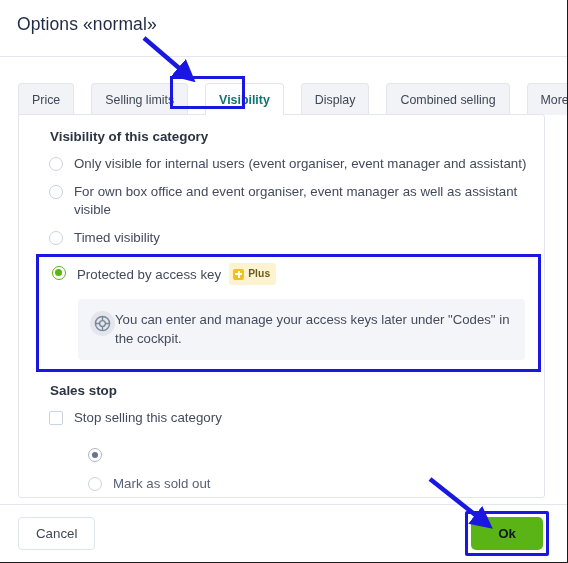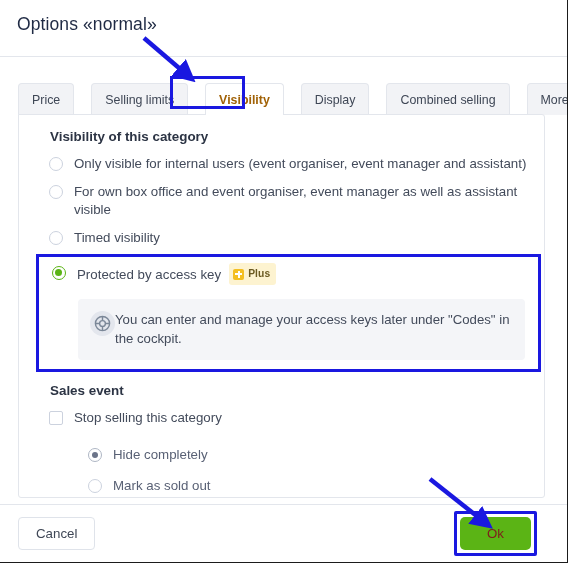--- a/index.html
+++ b/index.html
@@ -61,21 +61,21 @@
     color: #3f4756;
     background: #f2f3f6;
     border: 1px solid #e3e6ec;
     border-bottom: none;
     border-radius: 4px 4px 0 0;
     white-space: nowrap;
     cursor: pointer;
   }
   .tab.active {
     background: #ffffff;
-    color: #a16207;
+    color: #0f766e;
     font-weight: 700;
     border-color: #e3e6ec;
     z-index: 3;
   }
   .tab .chev {
     margin-left: 7px;
     width: 0; height: 0;
     border-left: 5px solid transparent;
     border-right: 5px solid transparent;
     border-top: 5px solid #9aa2b1;
@@ -232,42 +232,42 @@
   
   .footer {
     position: absolute;
     left: 0; right: 0;
     bottom: 0;
     height: 58px;
     border-top: 1px solid #e3e6ec;
     display: flex;
     align-items: center;
     justify-content: space-between;
-    padding: 0 30px 0 18px;
+    padding: 0 18px 0 18px;
     box-sizing: border-box;
   }
   .btn-cancel {
     font-size: 13.3px;
     color: #3f4756;
     background: #fff;
     border: 1px solid #dfe3ea;
     border-radius: 4px;
     padding: 8px 17px;
     cursor: pointer;
   }
   .ok-holder {
     position: relative;
     border: 3px solid #1a18e0;
     padding: 3px;
     border-radius: 2px;
   }
   .btn-ok {
     font-size: 13.3px;
-    font-weight: 400;
-    color: #7f1d1d;
+    font-weight: 700;
+    color: #0f172a;
     background: #5bb415;
     border: none;
     border-radius: 5px;
     padding: 9px 27px;
     cursor: pointer;
   }
 
   
   .tab-highlight {
     position: absolute;
@@ -356,30 +356,29 @@
           <svg width="17" height="17" viewBox="0 0 24 24" aria-hidden="true">
             <circle cx="12" cy="12" r="10" fill="none" stroke="#7b8798" stroke-width="2"></circle>
             <circle cx="12" cy="12" r="4.1" fill="none" stroke="#7b8798" stroke-width="2"></circle>
             <path d="M12 2.2 L12 7.9 M12 16.1 L12 21.8 M2.2 12 L7.9 12 M16.1 12 L21.8 12" stroke="#7b8798" stroke-width="2"></path>
           </svg>
         </span>
         <span class="info-text">You can enter and manage your access keys later under "Codes" in the cockpit.</span>
       </div>
     </div>
 
-    <div class="section-title" style="margin-top:11px;">Sales event</div>
+    <div class="section-title" style="margin-top:11px;">Sales stop</div>
 
     <div class="opt-row">
       <span class="checkbox"></span>
       <span class="lbl">Stop selling this category</span>
     </div>
 
     <div class="opt-row sub-opt" style="margin-top:9px;">
       <span class="radio checked-gray"></span>
-      <span class="lbl">Hide completely</span>
     </div>
 
     <div class="opt-row sub-opt" style="margin-top:3px;">
       <span class="radio"></span>
       <span class="lbl">Mark as sold out</span>
     </div>
   </div>
 
   <div class="footer">
     <button class="btn-cancel">Cancel</button>

